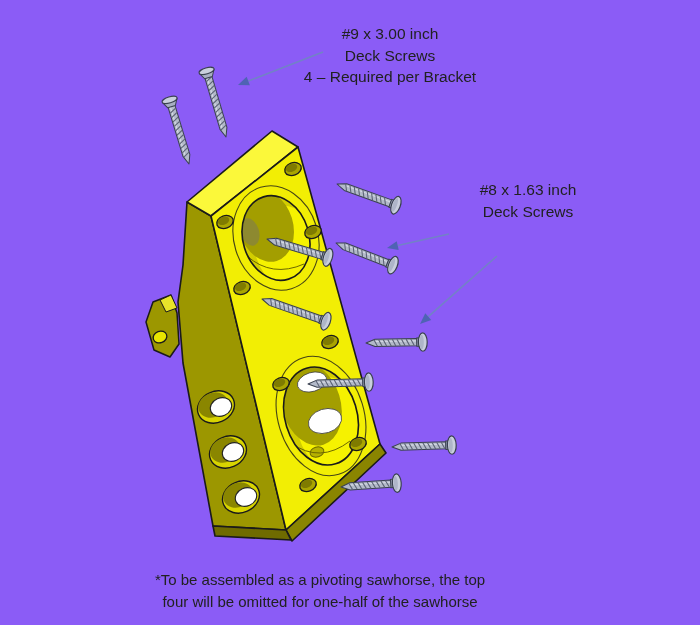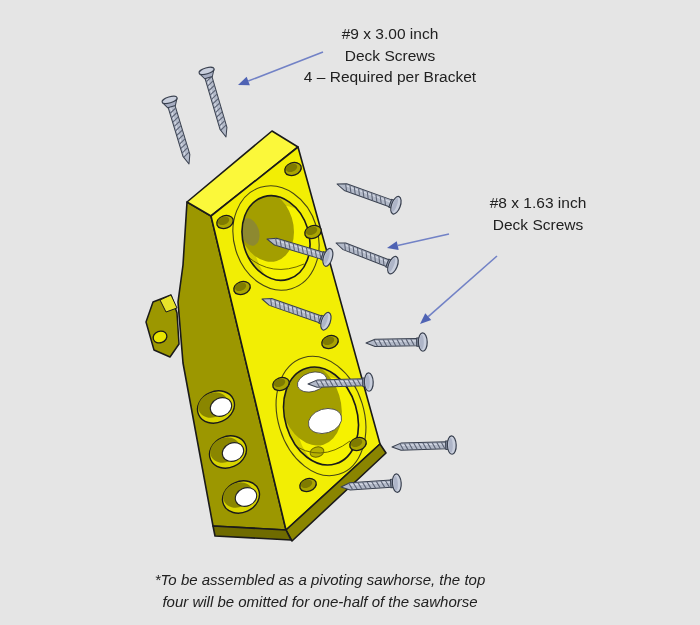--- a/index.html
+++ b/index.html
@@ -1,27 +1,27 @@
 <!DOCTYPE html>
 <html><head>
 <meta charset="utf-8">
 <style>
   html,body{margin:0;padding:0;background:#fff;}
   #stage{
-    position:relative;width:700px;height:625px;background:#e5e5e5;
+    position:relative;width:700px;height:625px;background:#8b5cf6;
     font-family:"Liberation Sans", sans-serif;overflow:hidden;
   }
   #diagram{position:absolute;left:0;top:0;}
   .callout{
     position:absolute;text-align:center;color:#212121;
     font-size:15.5px;line-height:21.5px;white-space:nowrap;
   }
   #callout-top{left:270px;top:23px;width:240px;}
-  #callout-right{left:437px;top:179px;width:202px;margin-top:13px;}
-  #callout-footnote{left:110px;top:569px;width:420px;font-size:15px;line-height:22px;font-style:italic;}
+  #callout-right{left:427px;top:179px;width:202px;}
+  #callout-footnote{left:110px;top:569px;width:420px;font-size:15px;line-height:22px;}
 </style>
 </head>
 <body>
 
 <div id="stage">
 
   <svg id="diagram" width="700" height="625" viewBox="0 0 700 625">
       <defs>
         <clipPath id="clip0">
           <ellipse cx="276" cy="238" rx="33" ry="43" transform="rotate(-17 276 238)"></ellipse>

